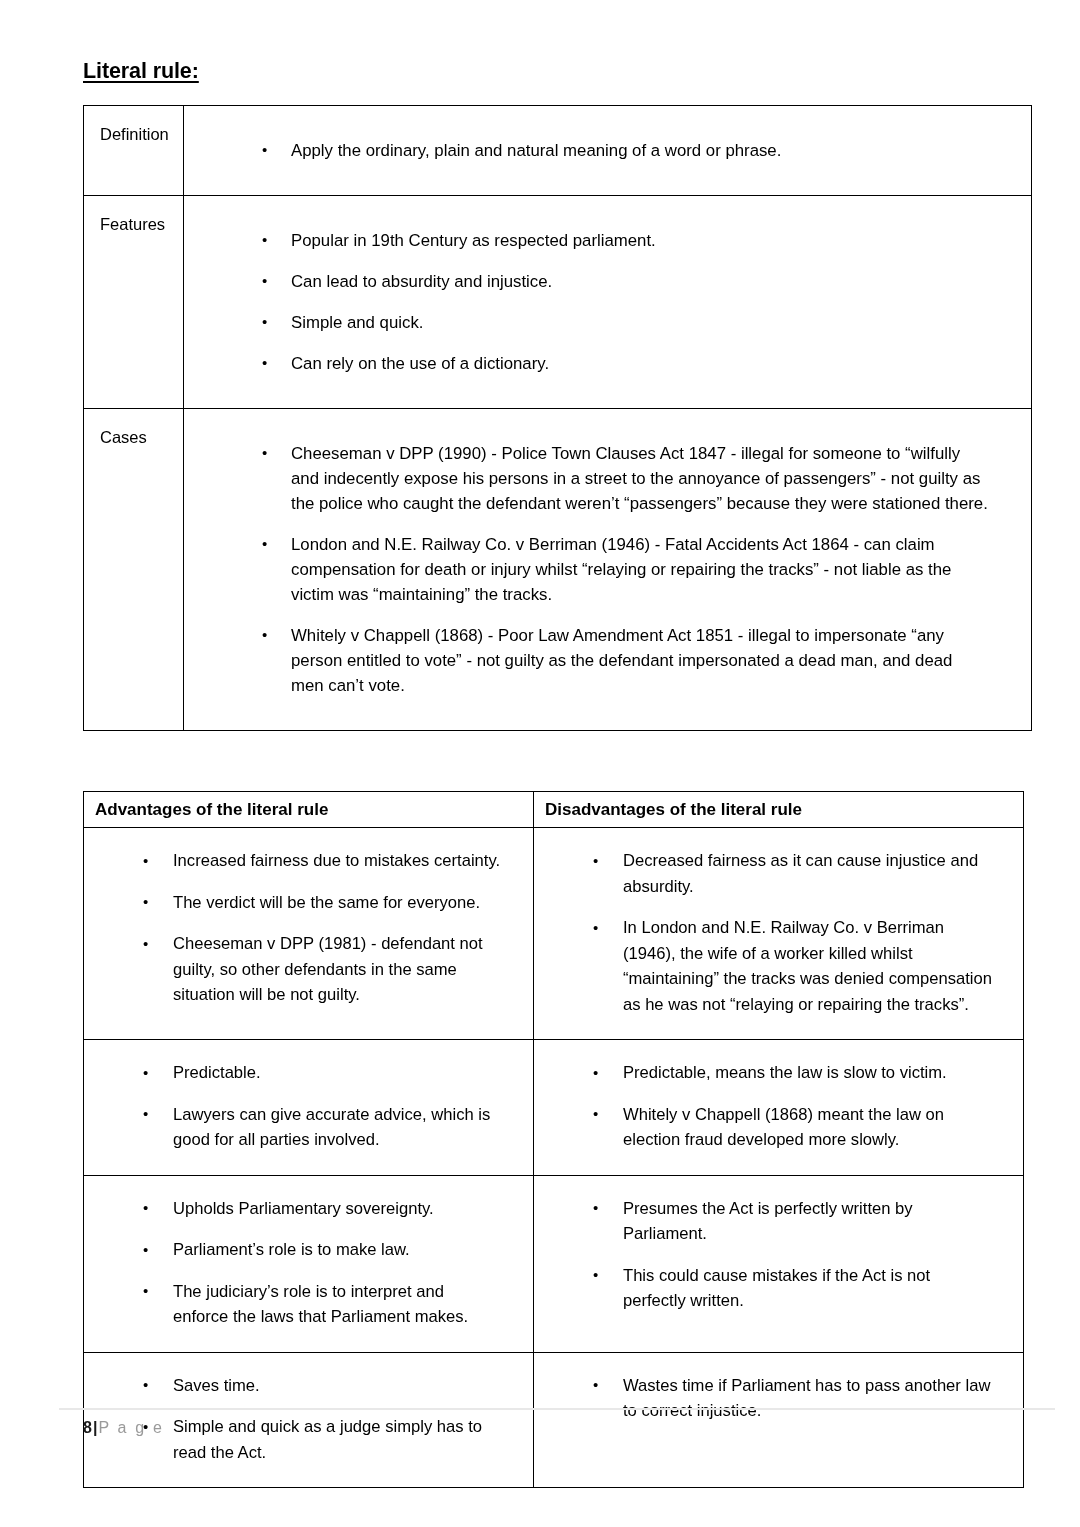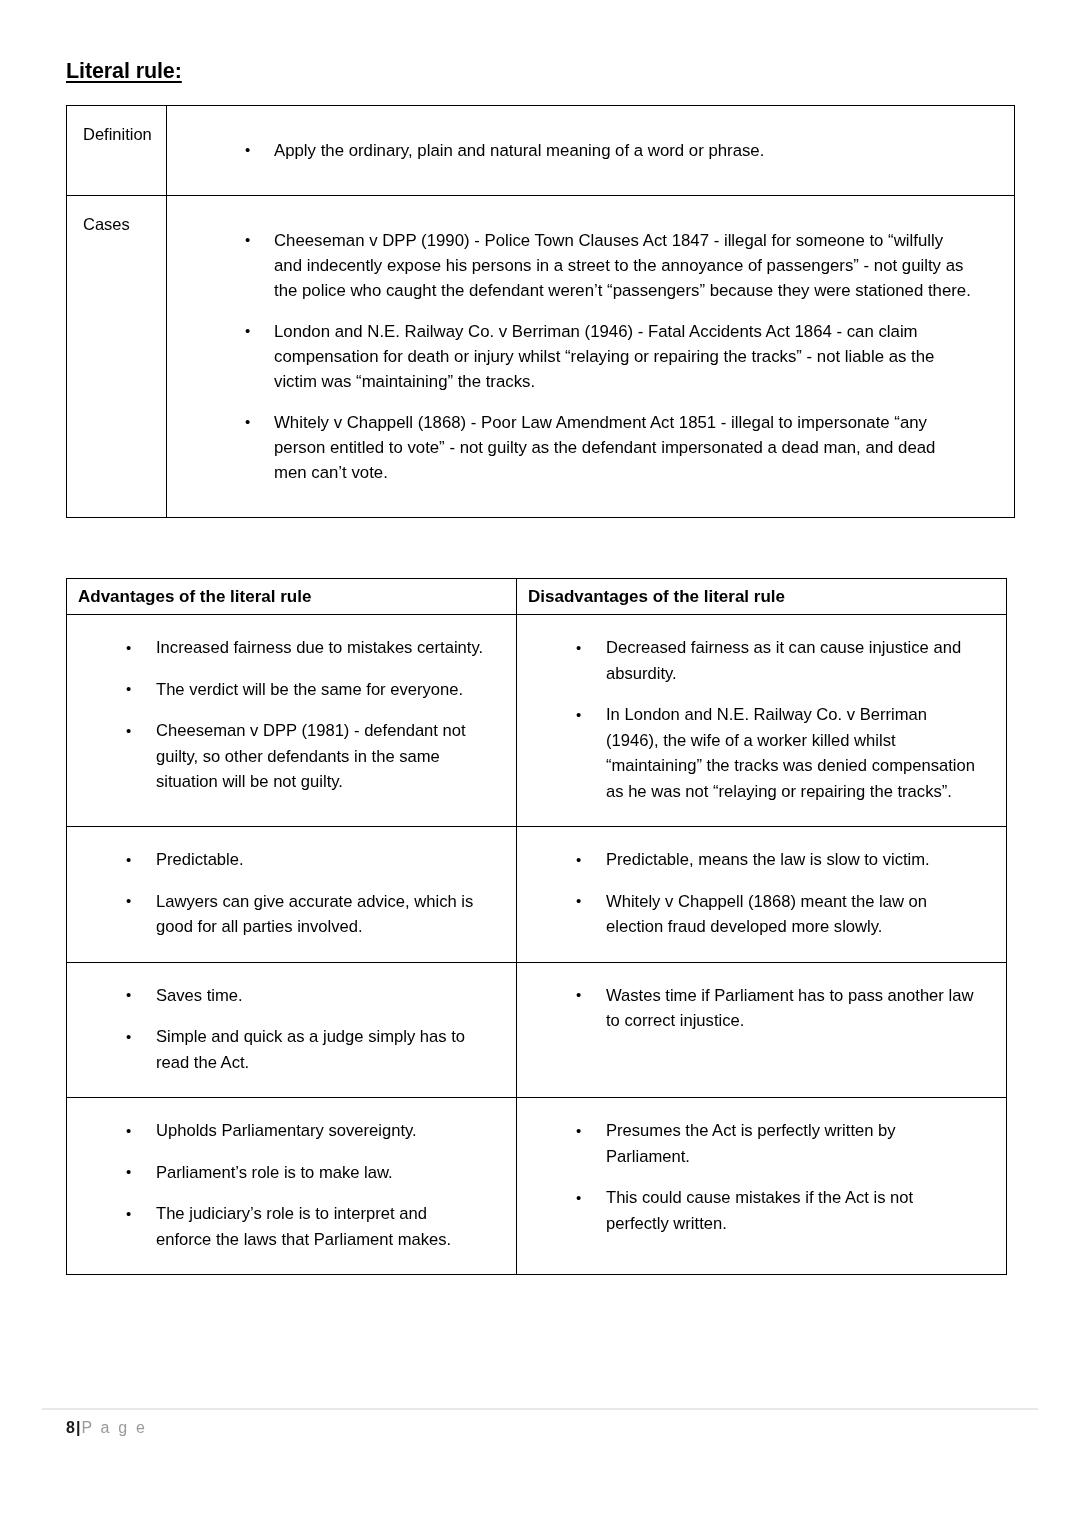--- a/index.html
+++ b/index.html
@@ -10,21 +10,21 @@
   body {
     width: 1080px;
     height: 1527px;
     position: relative;
     font-family: "Liberation Sans", sans-serif;
     color: #000000;
     overflow: hidden;
   }
   .page {
     position: absolute;
-    left: 0;
+    left: 17px;
     top: 0;
     width: 903px;
     height: 1527px;
     background: #ffffff;
   }
   .content {
     position: absolute;
     left: 66px;
     top: 58px;
     width: 950px;
@@ -164,20 +164,31 @@
       <tbody>
         <tr>
           <td class="rowlabel">Definition</td>
           <td class="bulcell">
             <ul class="bul">
               <li>Apply the ordinary, plain and natural meaning of a word or phrase.</li>
             </ul>
           </td>
         </tr>
         <tr>
+          <td class="rowlabel">Features</td>
+          <td class="bulcell">
+            <ul class="bul">
+              <li>Popular in 19th Century as respected parliament.</li>
+              <li>Can lead to absurdity and injustice.</li>
+              <li>Simple and quick.</li>
+              <li>Can rely on the use of a dictionary.</li>
+            </ul>
+          </td>
+        </tr>
+        <tr>
           <td class="rowlabel">Cases</td>
           <td class="bulcell">
             <ul class="bul">
               <li>Cheeseman v DPP (1990) - Police Town Clauses Act 1847 - illegal for someone to “wilfully and indecently expose his persons in a street to the annoyance of passengers” - not guilty as the police who caught the defendant weren’t “passengers” because they were stationed there.</li>
               <li>London and N.E. Railway Co. v Berriman (1946) - Fatal Accidents Act 1864 - can claim compensation for death or injury whilst “relaying or repairing the tracks” - not liable as the victim was “maintaining” the tracks.</li>
               <li>Whitely v Chappell (1868) - Poor Law Amendment Act 1851 - illegal to impersonate “any person entitled to vote” - not guilty as the defendant impersonated a dead man, and dead men can’t vote.</li>
             </ul>
           </td>
         </tr>
       </tbody>
@@ -224,42 +235,42 @@
           <td>
             <ul class="bul">
               <li>Predictable, means the law is slow to victim.</li>
               <li>Whitely v Chappell (1868) meant the law on election fraud developed more slowly.</li>
             </ul>
           </td>
         </tr>
         <tr>
           <td>
             <ul class="bul">
-              <li>Saves time.</li>
-              <li>Simple and quick as a judge simply has to read the Act.</li>
-            </ul>
-          </td>
-          <td>
-            <ul class="bul">
-              <li>Wastes time if Parliament has to pass another law to correct injustice.</li>
-            </ul>
-          </td>
-        </tr>
-        <tr>
-          <td>
-            <ul class="bul">
               <li>Upholds Parliamentary sovereignty.</li>
               <li>Parliament’s role is to make law.</li>
               <li>The judiciary’s role is to interpret and enforce the laws that Parliament makes.</li>
             </ul>
           </td>
           <td>
             <ul class="bul">
               <li>Presumes the Act is perfectly written by Parliament.</li>
               <li>This could cause mistakes if the Act is not perfectly written.</li>
+            </ul>
+          </td>
+        </tr>
+        <tr>
+          <td>
+            <ul class="bul">
+              <li>Saves time.</li>
+              <li>Simple and quick as a judge simply has to read the Act.</li>
+            </ul>
+          </td>
+          <td>
+            <ul class="bul">
+              <li>Wastes time if Parliament has to pass another law to correct injustice.</li>
             </ul>
           </td>
         </tr>
       </tbody>
     </table>
 
   </div>
 
   <div class="footer">
     <div class="footer-rule"></div>

